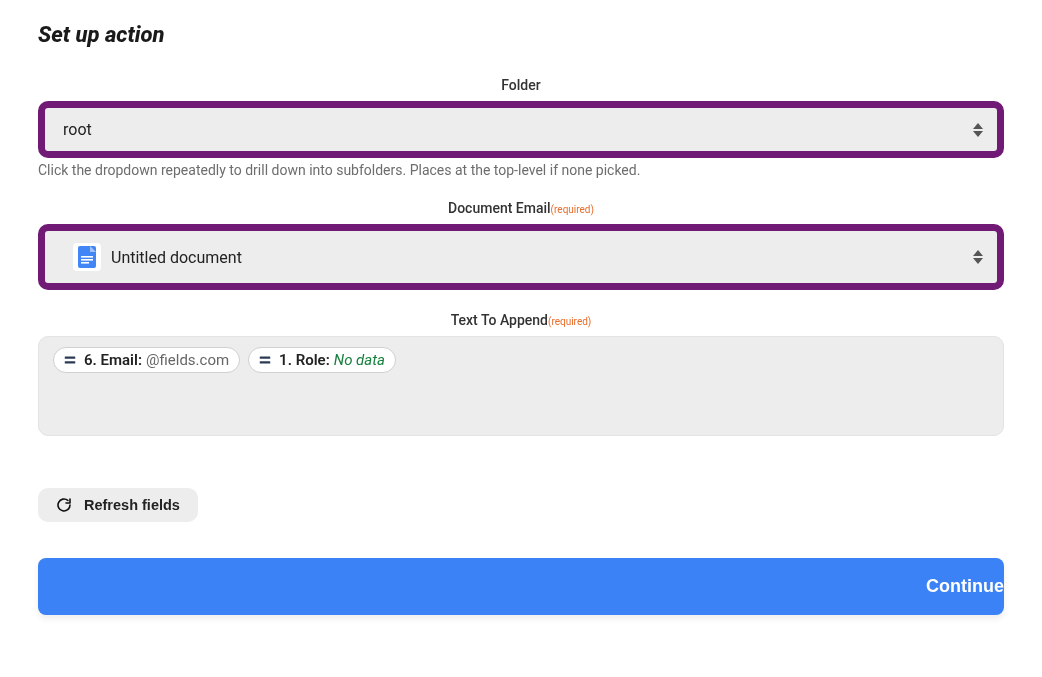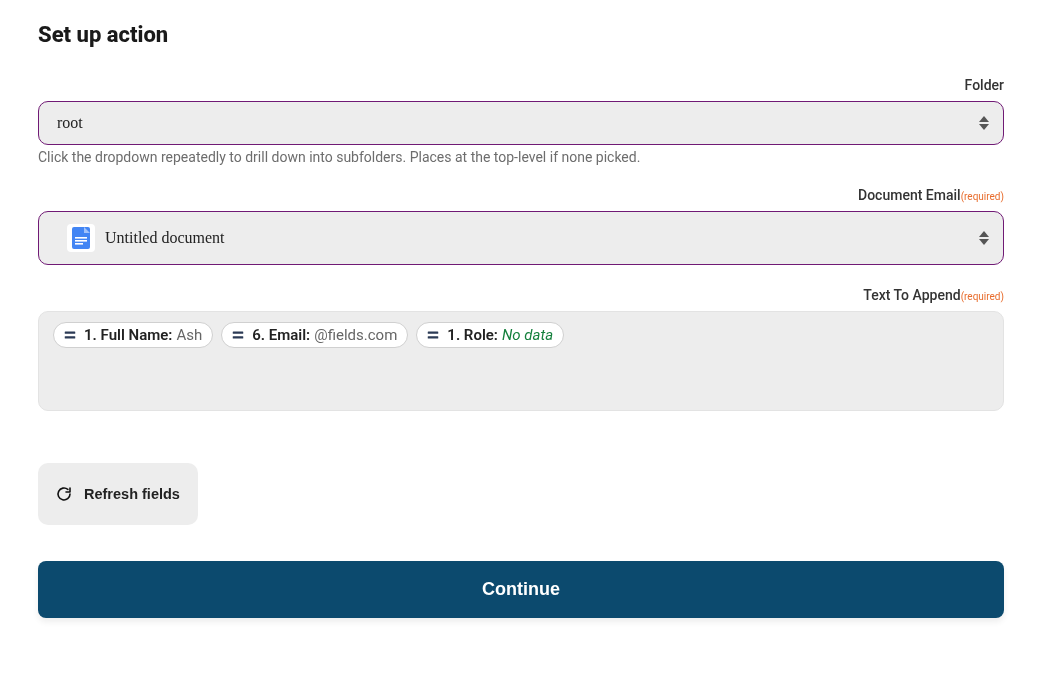--- a/index.html
+++ b/index.html
@@ -9,51 +9,51 @@
     color: #1a1a1a;
     width: 1042px;
     height: 677px;
     padding: 22px 38px;
   }
   .title {
     font-size: 22px;
     font-weight: 800;
     color: #1a1a1a;
     margin-bottom: 30px;
+    font-style: italic;
   }
   .field-group { margin-bottom: 22px; }
   .label-row {
     display: flex;
-    justify-content: flex-end;
+    justify-content: center;
     align-items: baseline;
     margin-bottom: 8px;
   }
   .label {
     font-size: 14px;
     color: #333;
     font-weight: 500;
   }
   .required {
     font-size: 10px;
     color: #e86c2c;
   }
   .select-box {
     width: 100%;
     background: #ededed;
-    border: 1px solid #701a75;
+    border: 7px solid #701a75;
     border-radius: 10px;
     padding: 12px 40px 12px 18px;
     font-size: 16px;
     display: flex;
     align-items: center;
     gap: 10px;
     position: relative;
     cursor: pointer;
     color: #222;
-    font-family: Liberation Serif, serif;
   }
   .select-box.docname { padding-left: 28px; }
   .stepper {
     position: absolute;
     right: 14px;
     top: 50%;
     transform: translateY(-50%);
     width: 10px;
     display: flex;
     flex-direction: column;
@@ -114,41 +114,42 @@
     margin-right: 2px;
   }
   .src-badge svg { display:block; }
   .refresh-btn {
     display: inline-flex;
     align-items: center;
     gap: 12px;
     background: #ededed;
     border: none;
     border-radius: 10px;
-    padding: 23px 18px;
+    padding: 9px 18px;
     font-size: 14.5px;
     font-weight: 600;
     color: #222;
     cursor: pointer;
     margin-top: 30px;
   }
   .refresh-btn svg { display:block; }
   .continue-btn {
     display: block;
     width: 100%;
-    background: #0c4a6e;
+    background: #3b82f6;
     color: #fff;
     font-size: 18px;
     font-weight: 700;
     border: none;
     border-radius: 8px;
     padding: 18px 0;
     margin-top: 36px;
     cursor: pointer;
     box-shadow: 0 4px 6px rgba(0,0,0,0.07);
+    text-align: right;
   }
 </style>
 </head>
 <body>
 
 
 
 <h1 class="title">Set up action</h1>
 
 
@@ -198,30 +199,20 @@
   </div>
 </div>
 
 
 <div class="field-group">
   <div class="label-row">
     <span class="label">Text To Append</span>
     <span class="required">(required)</span>
   </div>
   <div class="text-area" id="chips-area">
-      <span class="chip">
-        <span class="src-badge">
-          <svg width="14" height="14" viewBox="0 0 24 24">
-            <rect x="3" y="6" width="18" height="4" rx="1" fill="#2b3a55"></rect>
-            <rect x="3" y="14" width="18" height="4" rx="1" fill="#2b3a55"></rect>
-          </svg>
-        </span>
-        <span class="chip-prefix">1. Full Name: </span>
-        <span class="chip-value">Ash</span>
-      </span>
       <span class="chip">
         <span class="src-badge">
           <svg width="14" height="14" viewBox="0 0 24 24">
             <rect x="3" y="6" width="18" height="4" rx="1" fill="#2b3a55"></rect>
             <rect x="3" y="14" width="18" height="4" rx="1" fill="#2b3a55"></rect>
           </svg>
         </span>
         <span class="chip-prefix">6. Email: </span>
         <span class="chip-value">@fields.com</span>
       </span>

